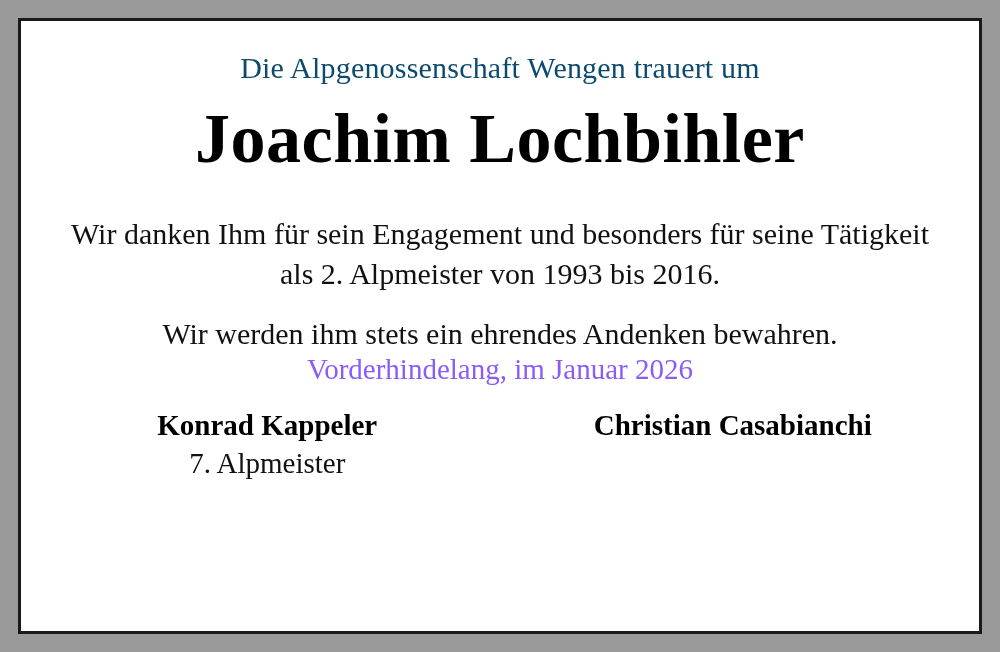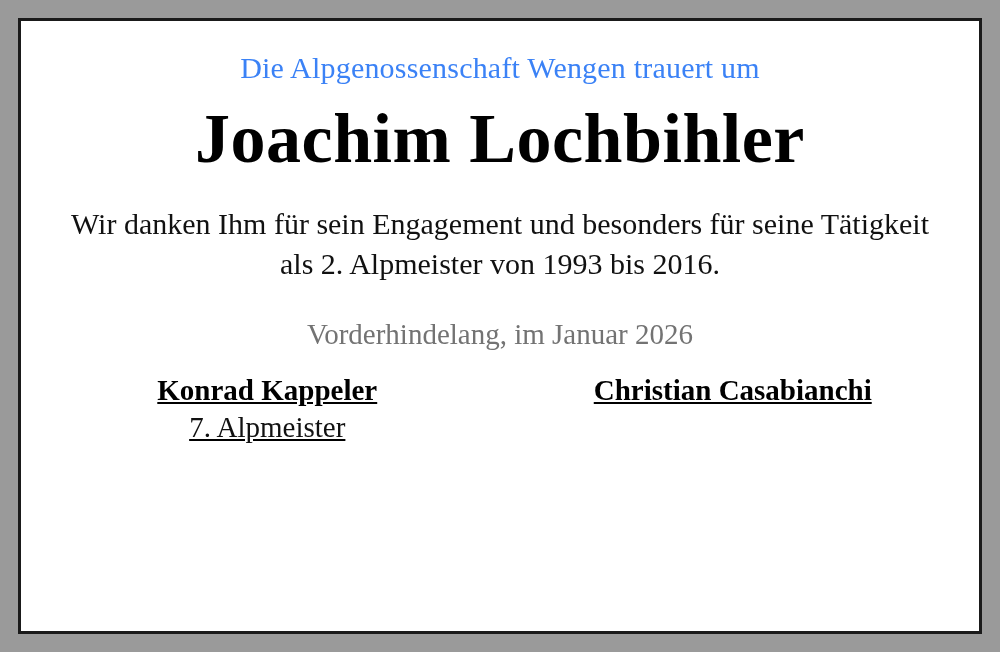--- a/index.html
+++ b/index.html
@@ -37,66 +37,64 @@
     box-sizing: border-box;
     background: #ffffff;
     display: flex;
     flex-direction: column;
     align-items: center;
     padding: 26px 30px 10px 30px;
   }
   .intro-line {
     font-size: 30px;
     line-height: 1.1;
-    color: #3b82f6;
+    color: #0c4a6e;
     text-align: center;
     letter-spacing: 0.2px;
   }
   .deceased-name {
     font-size: 70px;
     font-weight: bold;
     color: #000000;
     text-align: right;
     line-height: 1.12;
     margin-top: 16px;
     letter-spacing: 0.5px;
   }
   .body-block {
     margin-top: 22px;
     text-align: center;
     color: #111111;
     font-size: 30px;
     line-height: 1.32;
   }
   .body-para {
-    margin: 4px 0 20px 0;
+    margin: 14px 0 20px 0;
     text-align: center;
   }
   .body-para:last-child {
     margin-bottom: 0;
   }
   .place-date {
-    margin-top: 34px;
     font-size: 29px;
-    color: #737373;
+    color: #8b5cf6;
     text-align: center;
   }
   .signatories {
     margin-top: 22px;
     width: 100%;
     display: flex;
     justify-content: space-between;
     align-items: flex-start;
     padding: 0 14px;
     box-sizing: border-box;
   }
   .signatory {
     width: 46%;
     text-align: center;
-    text-decoration: underline;
   }
   .signatory-name {
     font-size: 29px;
     font-weight: bold;
     color: #000000;
     line-height: 1.2;
   }
   .signatory-role {
     font-size: 29px;
     color: #111111;
@@ -110,20 +108,21 @@
 <div class="obituary-frame">
   <div class="obituary-border">
     <div class="obituary-card">
 
       <div class="intro-line">Die Alpgenossenschaft Wengen trauert um</div>
 
       <div class="deceased-name">Joachim Lochbihler</div>
 
       <div class="body-block">
         <p class="body-para">Wir danken Ihm für sein Engagement und besonders für seine Tätigkeit als 2. Alpmeister von 1993 bis 2016.</p>
+        <p class="body-para">Wir werden ihm stets ein ehrendes Andenken bewahren.</p>
       </div>
 
       <div class="place-date">Vorderhindelang, im Januar 2026</div>
 
       <div class="signatories">
         <div class="signatory">
           <div class="signatory-name">Konrad Kappeler</div>
           <div class="signatory-role">7. Alpmeister</div>
         </div>
         <div class="signatory">

